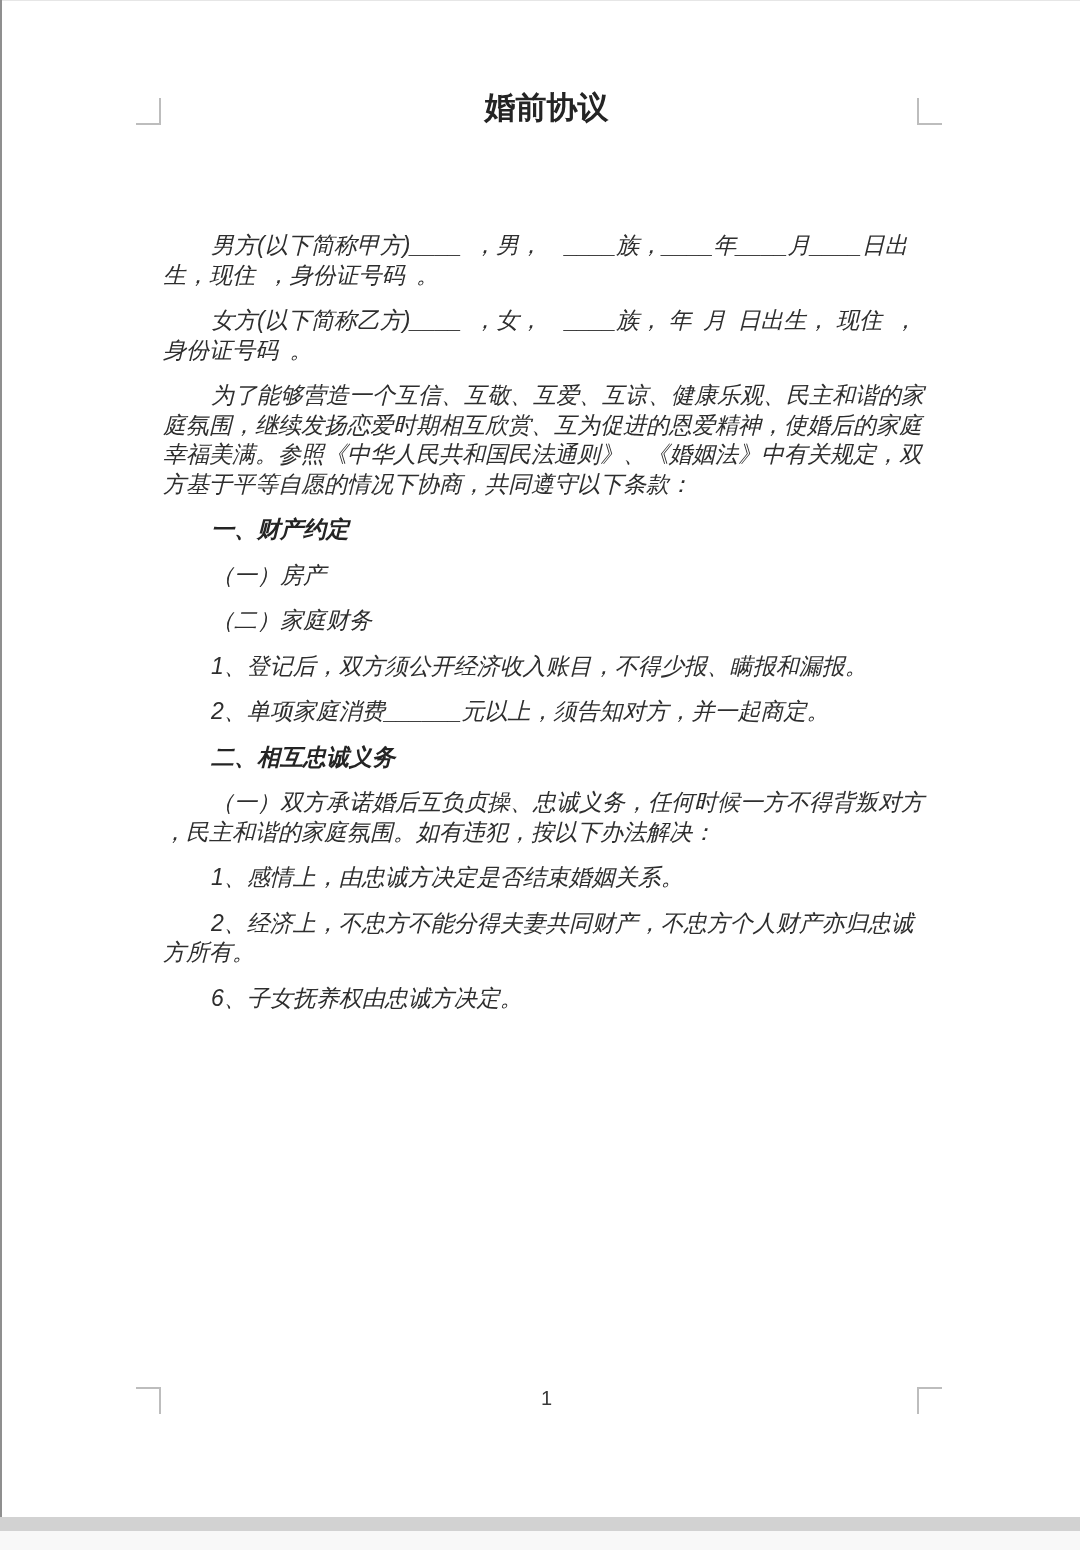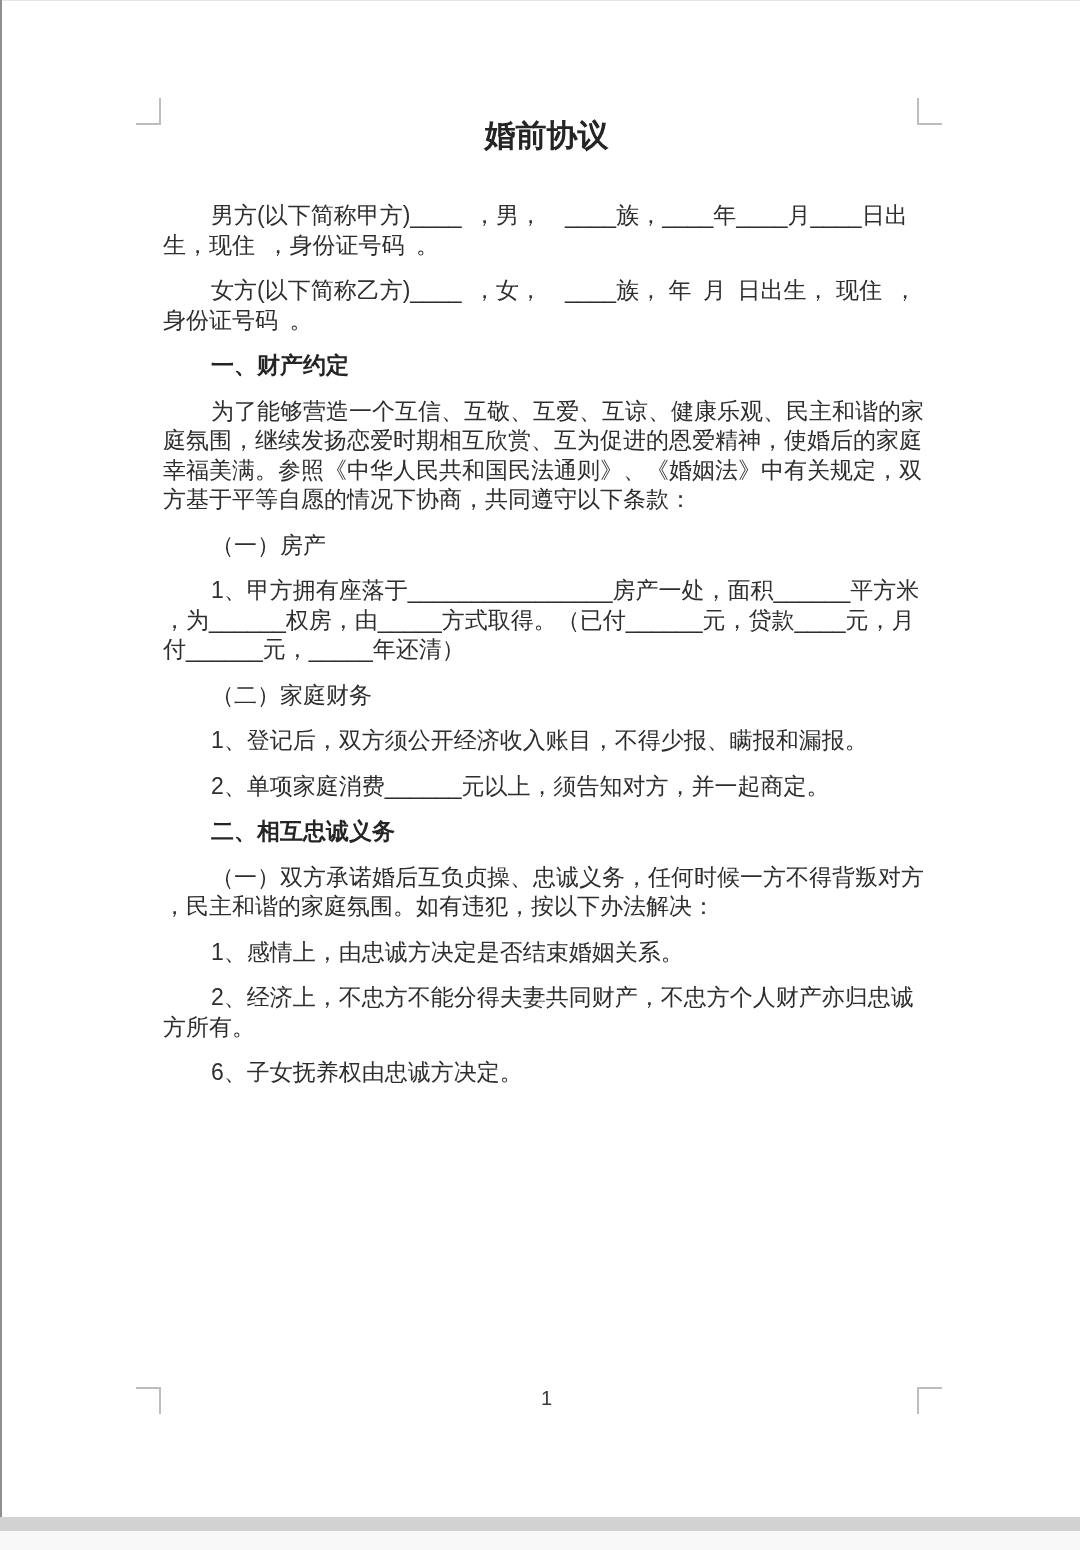--- a/index.html
+++ b/index.html
@@ -20,28 +20,28 @@
   .mark-tr { left:917px; top:98px;  border-left:2px  solid #bdbdbd; border-bottom:2px solid #bdbdbd; }
   .mark-bl { left:136px; top:1387px; border-right:2px solid #bdbdbd; border-top:2px solid #bdbdbd; }
   .mark-br { left:917px; top:1387px; border-left:2px  solid #bdbdbd; border-top:2px solid #bdbdbd; }
 
   .doc {
     position:absolute; left:163px; top:0;
     width:767px;
     color:#2e2e2e;
   }
   .doc-title {
-    margin:120px 0 0 0;
+    margin:92px 0 0 0;
     font-size:31px;
     line-height:31px;
     font-weight:700;
     text-align:center;
     color:#242424;
   }
-  .doc-body { margin-top:50px; }
+  .doc-body { margin-top:108px;font-style:italic; }
   .para {
     margin:0 0 16px 0;
     font-size:23px;
     line-height:29.5px;
     text-indent:48px;
     white-space:pre-wrap;
     word-break:break-all;
     overflow-wrap:anywhere;
     line-break:anywhere;
   }
@@ -65,24 +65,23 @@
 <div class="mark mark-tl"></div>
 <div class="mark mark-tr"></div>
 <div class="mark mark-bl"></div>
 <div class="mark mark-br"></div>
 
 <div class="doc">
   <h1 class="doc-title">婚前协议</h1>
   <div class="doc-body">
       <p class="para">男方(以下简称甲方)____ ，男，  ____族，____年____月____日出生，现住 ，身份证号码 。</p>
       <p class="para">女方(以下简称乙方)____ ，女，  ____族， 年 月 日出生， 现住 ，身份证号码 。</p>
+      <p class="para">为了能够营造一个互信、互敬、互爱、互谅、健康乐观、民主和谐的家庭氛围，继续发扬恋爱时期相互欣赏、互为促进的恩爱精神，使婚后的家庭幸福美满。参照《中华人民共和国民法通则》、《婚姻法》中有关规定，双方基于平等自愿的情况下协商，共同遵守以下条款：</p>
       <p class="para heading">一、财产约定</p>
-      <p class="para">为了能够营造一个互信、互敬、互爱、互谅、健康乐观、民主和谐的家庭氛围，继续发扬恋爱时期相互欣赏、互为促进的恩爱精神，使婚后的家庭幸福美满。参照《中华人民共和国民法通则》、《婚姻法》中有关规定，双方基于平等自愿的情况下协商，共同遵守以下条款：</p>
       <p class="para">（一）房产</p>
-      <p class="para">1、甲方拥有座落于________________房产一处，面积______平方米，为______权房，由_____方式取得。（已付______元，贷款____元，月付______元，_____年还清）</p>
       <p class="para">（二）家庭财务</p>
       <p class="para">1、登记后，双方须公开经济收入账目，不得少报、瞒报和漏报。</p>
       <p class="para">2、单项家庭消费______元以上，须告知对方，并一起商定。</p>
       <p class="para heading">二、相互忠诚义务</p>
       <p class="para">（一）双方承诺婚后互负贞操、忠诚义务，任何时候一方不得背叛对方，民主和谐的家庭氛围。如有违犯，按以下办法解决：</p>
       <p class="para">1、感情上，由忠诚方决定是否结束婚姻关系。</p>
       <p class="para">2、经济上，不忠方不能分得夫妻共同财产，不忠方个人财产亦归忠诚方所有。</p>
       <p class="para">6、子女抚养权由忠诚方决定。</p>
     </div>
 </div>

